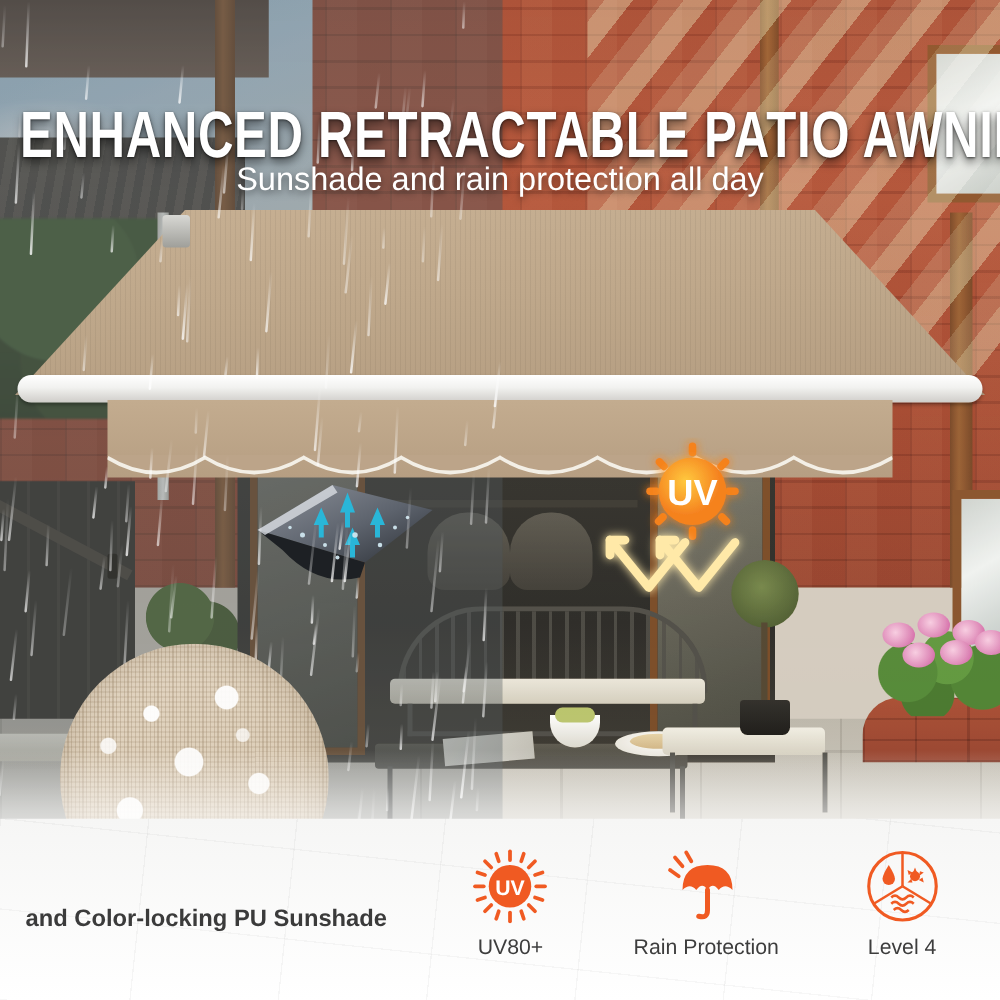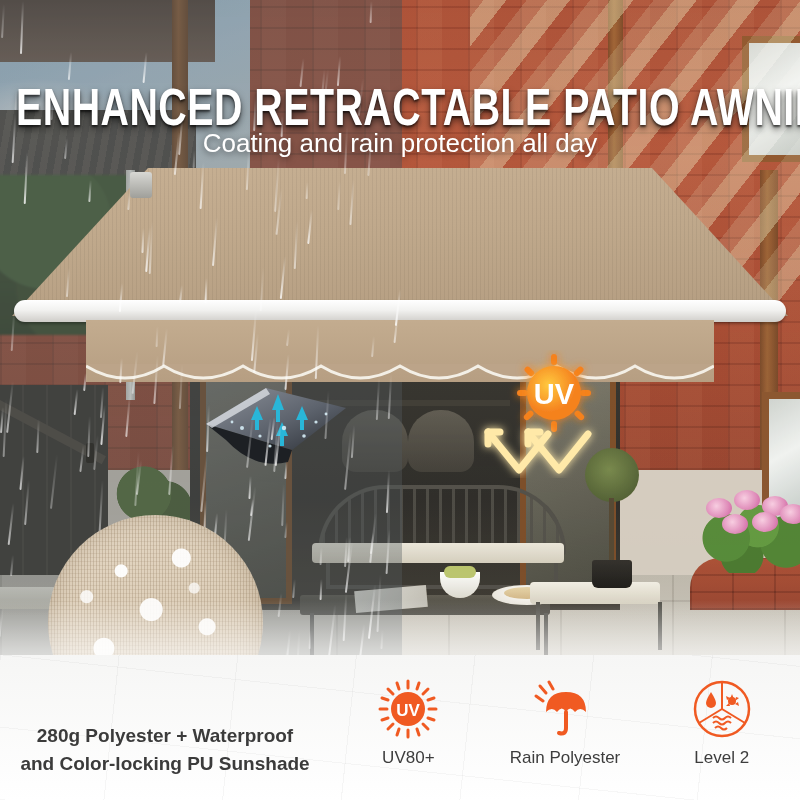--- a/index.html
+++ b/index.html
@@ -566,26 +566,25 @@
     </div>
 
   <div class="fabriccircle"></div>
 
   <div class="whitefade"></div>
   <div class="bottomtile"></div>
 
   <div class="titlewrap">
     <div class="title">ENHANCED RETRACTABLE PATIO AWNING</div>
   </div>
-  <div class="subtitle">Coating and rain protection all day</div>
+  <div class="subtitle">Sunshade and rain protection all day</div>
 
   <div class="features">
 
     <div class="fabriccaption">
-      <div>280g Polyester + Waterproof</div>
       <div>and Color-locking PU Sunshade</div>
     </div>
 
     <div class="feat">
       <div class="ico">
         <svg width="60" height="60" viewBox="0 0 60 60">
           <g stroke="#F05A22" stroke-width="3" stroke-linecap="round">
             <line x1="30" y1="2" x2="30" y2="9"></line>
               <line x1="30" y1="51" x2="30" y2="58"></line>
             <line x1="2" y1="30" x2="9" y2="30"></line>
@@ -615,21 +614,21 @@
         <svg width="62" height="58" viewBox="0 0 62 58">
           <g stroke="#F05A22" stroke-width="3" stroke-linecap="round">
             <line x1="6" y1="6" x2="12" y2="13"></line>
             <line x1="2" y1="16" x2="9" y2="21"></line>
             <line x1="15" y1="2" x2="19" y2="9"></line>
           </g>
           <path d="M12,32 Q12,12 32,12 Q52,12 52,32 Q46,26 41,32 Q36,25 32,32 Q28,25 23,32 Q18,26 12,32 Z" fill="#F05A22"></path>
           <path d="M32,32 L32,48 Q32,55 25,53" fill="none" stroke="#F05A22" stroke-width="4" stroke-linecap="round"></path>
         </svg>
       </div>
-      <div class="lbl">Rain Polyester</div>
+      <div class="lbl">Rain Protection</div>
     </div>
 
     <div class="feat">
       <div class="ico">
         <svg width="58" height="58" viewBox="0 0 58 58">
           <circle cx="29" cy="29" r="27" fill="none" stroke="#F05A22" stroke-width="2.5"></circle>
           <g stroke="#F05A22" stroke-width="2">
             <line x1="29" y1="2" x2="29" y2="29"></line>
             <line x1="29" y1="29" x2="6" y2="43"></line>
             <line x1="29" y1="29" x2="52" y2="43"></line>
@@ -643,16 +642,16 @@
               <path d="M33,26 l3,-3 l1,3 Z"></path>
             <path d="M33,16 l4,2 l-3,2 Z"></path>
           </g>
           <g fill="none" stroke="#F05A22" stroke-width="2">
             <path d="M20,38 q3,-3 6,0 t6,0 t6,0"></path>
             <path d="M20,43 q3,-3 6,0 t6,0 t6,0"></path>
             <path d="M22,48 q3,-3 6,0 t6,0"></path>
           </g>
         </svg>
       </div>
-      <div class="lbl">Level 2</div>
+      <div class="lbl">Level 4</div>
     </div>
   </div>
 </div>
 
 </body></html>

